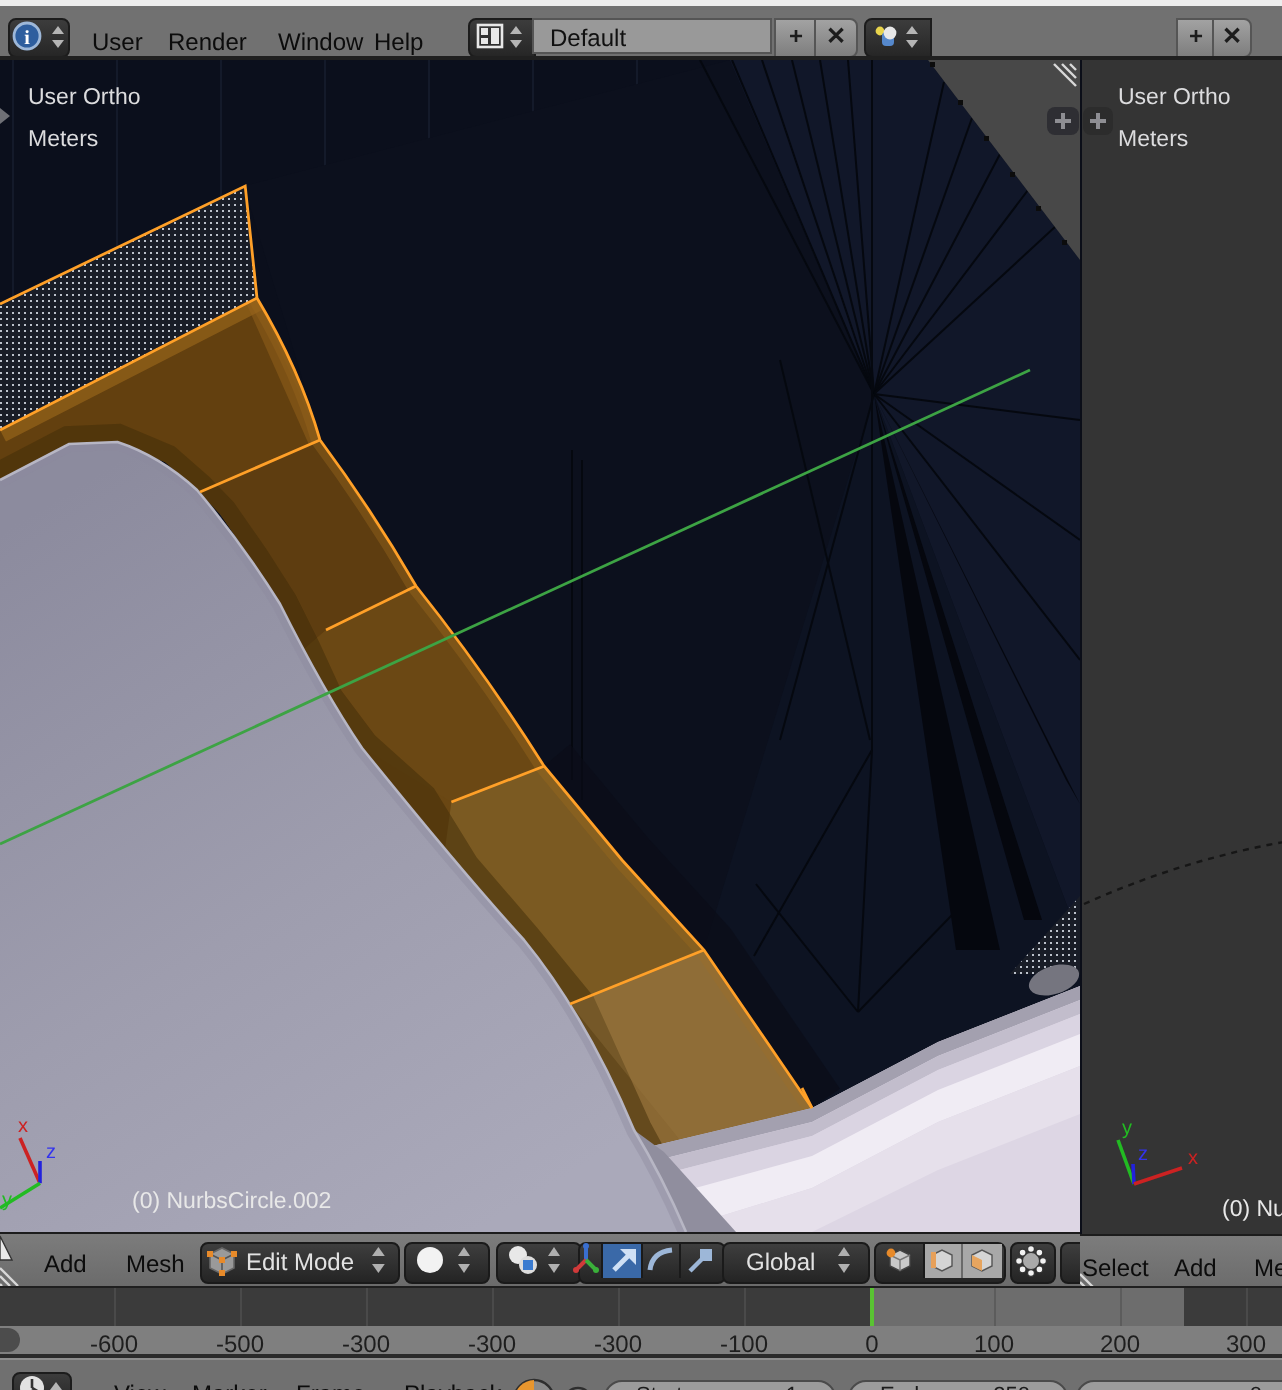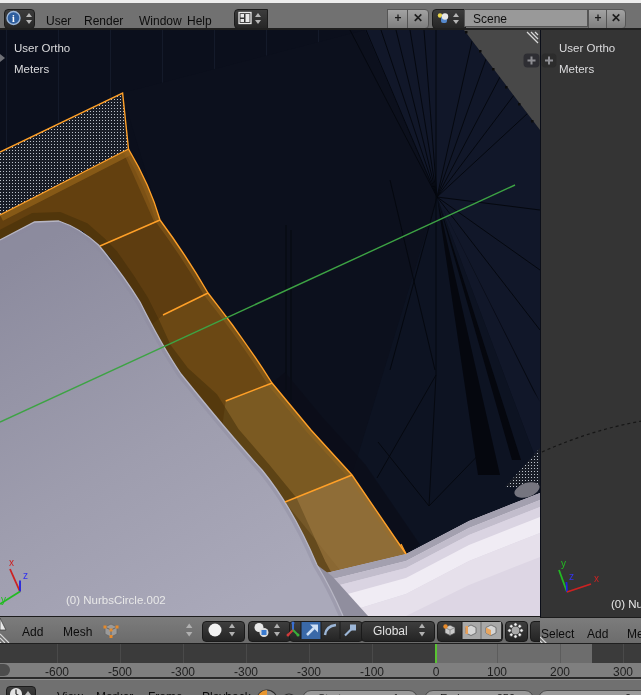--- a/index.html
+++ b/index.html
@@ -204,40 +204,41 @@
  <div class="abs dbtn" style="left:234px;top:9px;width:32px;height:18px;border-radius:4px 0 0 4px;">
   <svg width="32" height="18" style="position:absolute;left:-1px;top:-1px;">
    <rect x="5" y="3.5" width="12" height="11" fill="none" stroke="#e8e8e8" stroke-width="1.3"></rect>
    <rect x="6.5" y="5" width="3.5" height="3.5" fill="#e8e8e8"></rect>
    <rect x="6.5" y="10" width="3.5" height="3" fill="#e8e8e8"></rect>
    <rect x="11.5" y="5" width="4" height="8" fill="#e8e8e8"></rect>
    <path d="M21,8 l3,-4 l3,4 z" fill="#b5b5b5"></path>
         <path d="M21,11 l3,4 l3,-4 z" fill="#b5b5b5"></path>
   </svg>
  </div>
+ <div class="abs lfield" style="left:266px;top:9px;width:120px;height:18px;line-height:18px;padding-left:8px;box-sizing:border-box;">Default</div>
  <div class="abs pxbtn" style="left:387px;top:9px;width:20px;height:18px;line-height:17px;">+</div>
  <div class="abs pxbtn" style="left:407px;top:9px;width:20px;height:18px;line-height:16px;border-radius:0 4px 4px 0;">✕</div>
  <div class="abs dbtn" style="left:432px;top:9px;width:32px;height:18px;border-radius:4px 0 0 4px;">
   <svg width="32" height="18" style="position:absolute;left:-1px;top:-1px;">
    <circle cx="8" cy="6.5" r="2.2" fill="#e8d44c"></circle>
    <rect x="9" y="7" width="6" height="7" rx="2" fill="#5588cc"></rect>
    <circle cx="13" cy="7.5" r="3.2" fill="#e8e8e8"></circle>
    <path d="M21,8 l3,-4 l3,4 z" fill="#b5b5b5"></path>
         <path d="M21,11 l3,4 l3,-4 z" fill="#b5b5b5"></path>
   </svg>
  </div>
- <div class="abs lfield" style="left:464px;top:9px;width:124px;height:18px;line-height:18px;padding-left:8px;box-sizing:border-box;">Scene</div>
  <div class="abs pxbtn" style="left:588px;top:9px;width:18px;height:18px;line-height:17px;">+</div>
  <div class="abs pxbtn" style="left:606px;top:9px;width:18px;height:18px;line-height:16px;border-radius:0 4px 4px 0;">✕</div>
  <div class="abs bb"></div>
 </div>
 
 <div class="abs vhdr" style="left:0;top:616px;width:540px;height:27px;border-top:1px solid #1c1c1c;box-sizing:border-box;overflow:hidden;">
  <div class="abs menutxt" style="left:22px;top:9px;">Add</div>
  <div class="abs menutxt" style="left:63px;top:9px;text-align:right;">Mesh</div>
+ <div class="abs wdark" style="left:100px;top:4px;width:98px;height:19px;line-height:18px;"><span style="margin-left:22px;">Edit Mode</span></div>
  <div class="abs wdark" style="left:202px;top:4px;width:41px;height:19px;"></div>
  <div class="abs wdark" style="left:248px;top:4px;width:41px;height:19px;"></div>
  <div class="abs wdark" style="left:289px;top:4px;width:72px;height:19px;"></div>
  <div class="abs wdark" style="left:361px;top:4px;width:72px;height:19px;line-height:18px;"><span style="margin-left:11px;">Global</span></div>
  <div class="abs wdark" style="left:437px;top:4px;width:64px;height:19px;"></div>
  <div class="abs wdark" style="left:505px;top:4px;width:21px;height:19px;"></div>
  <div class="abs wdark" style="left:530px;top:4px;width:14px;height:19px;"></div>
  <svg width="540" height="27" style="position:absolute;left:0;top:0;">
 
   <g transform="translate(104,6)">

